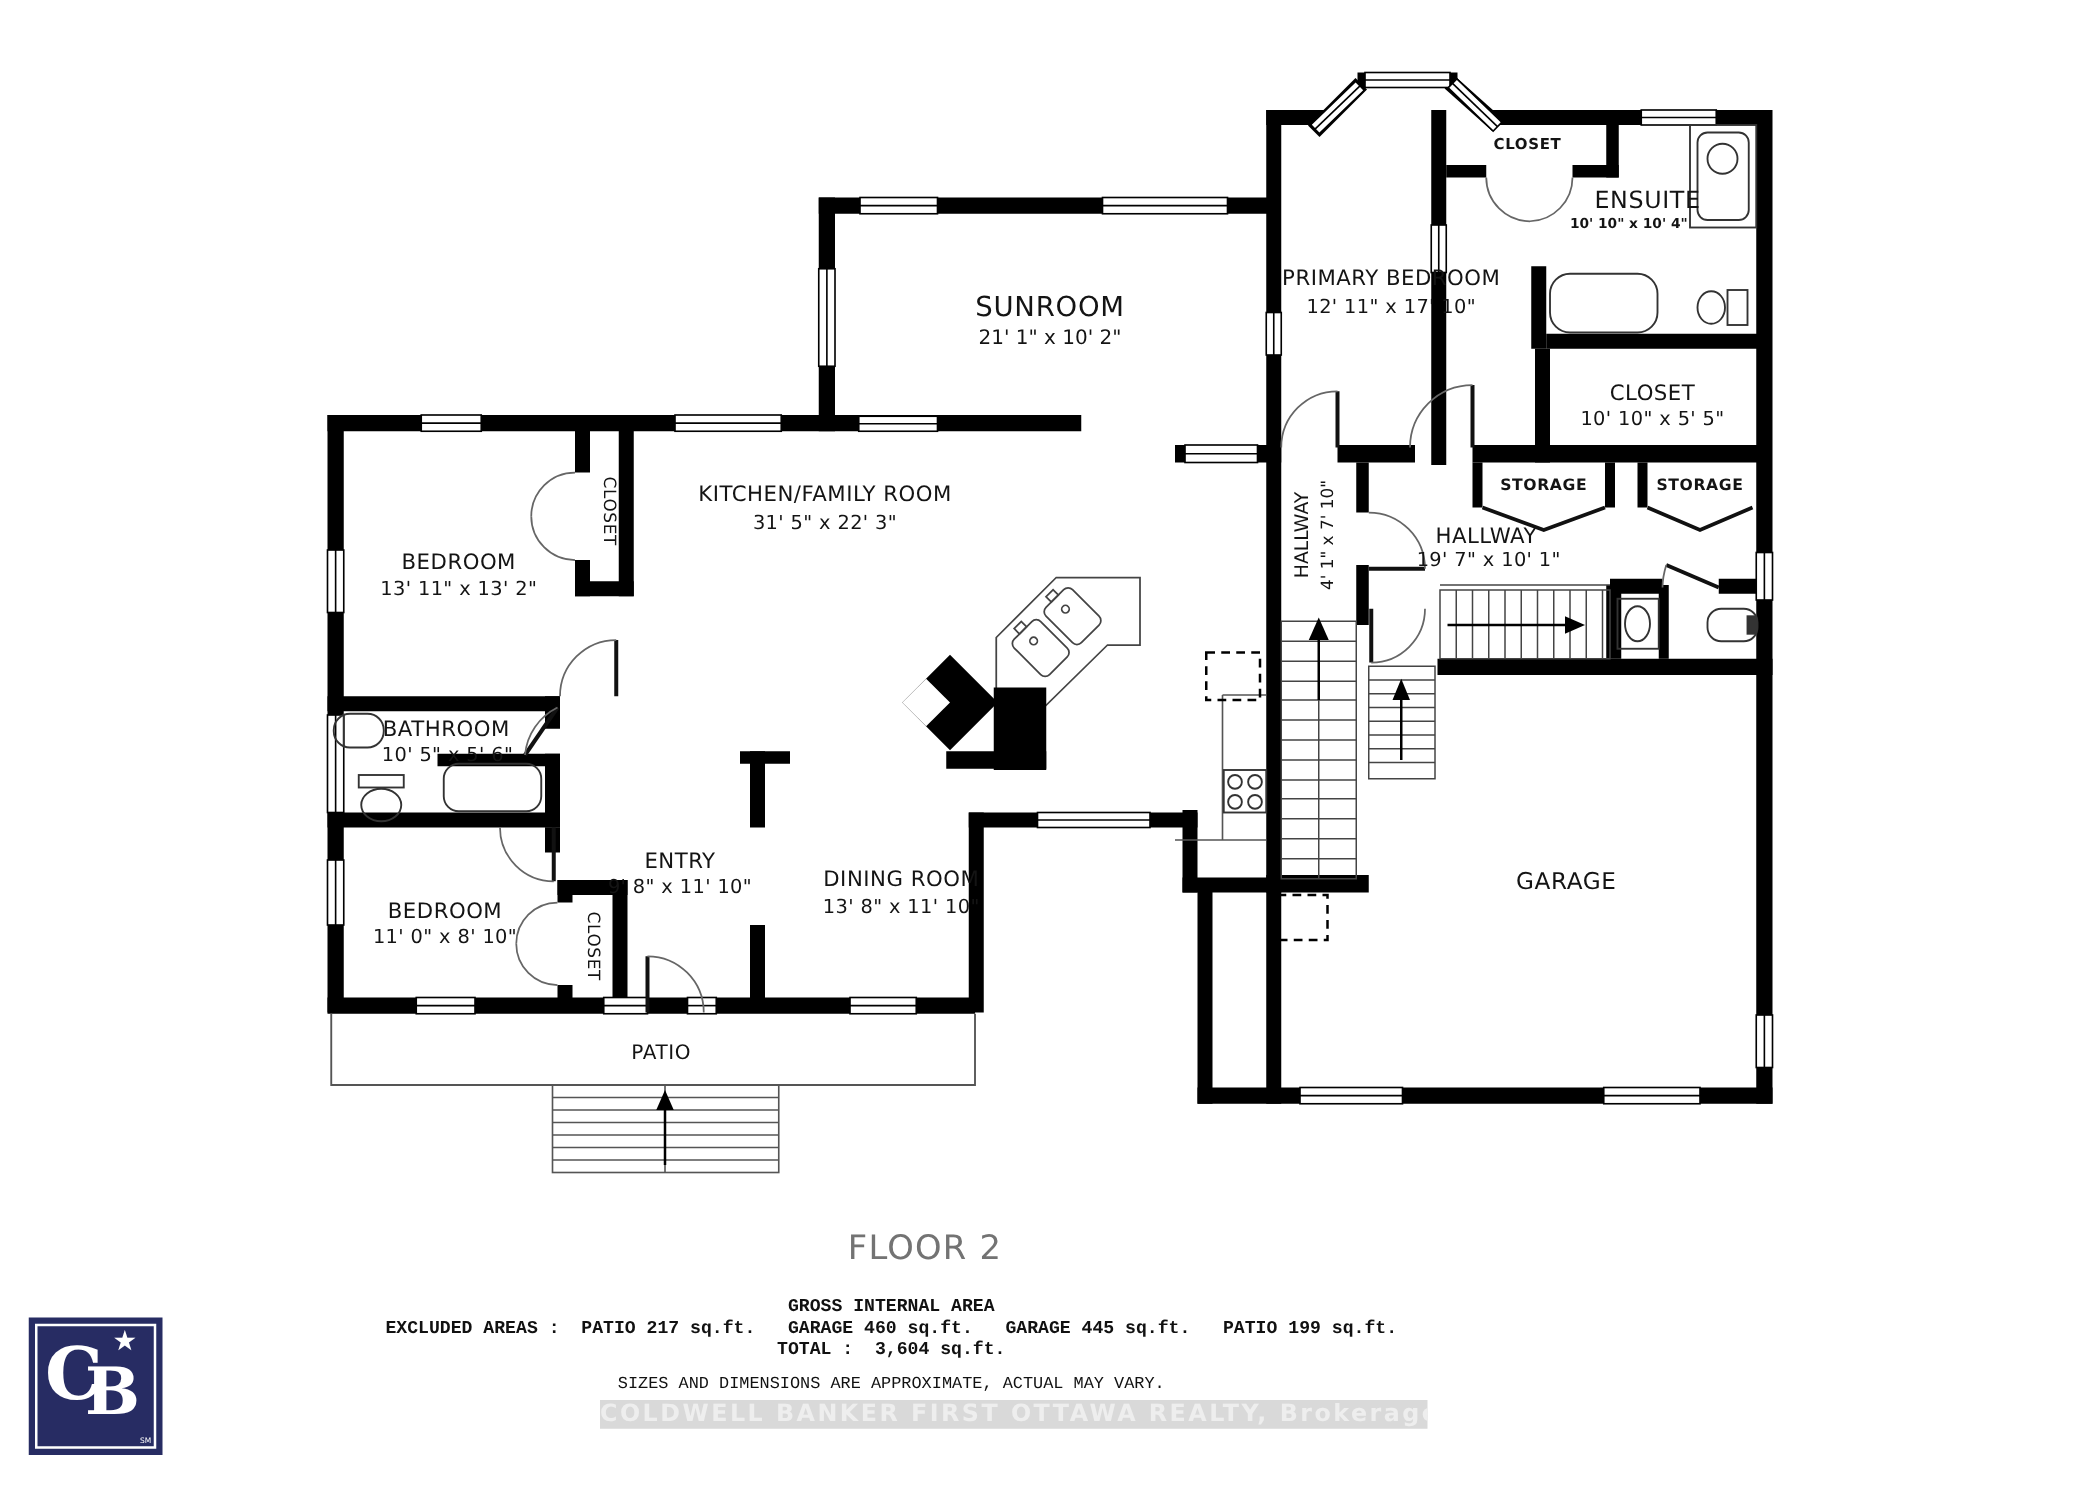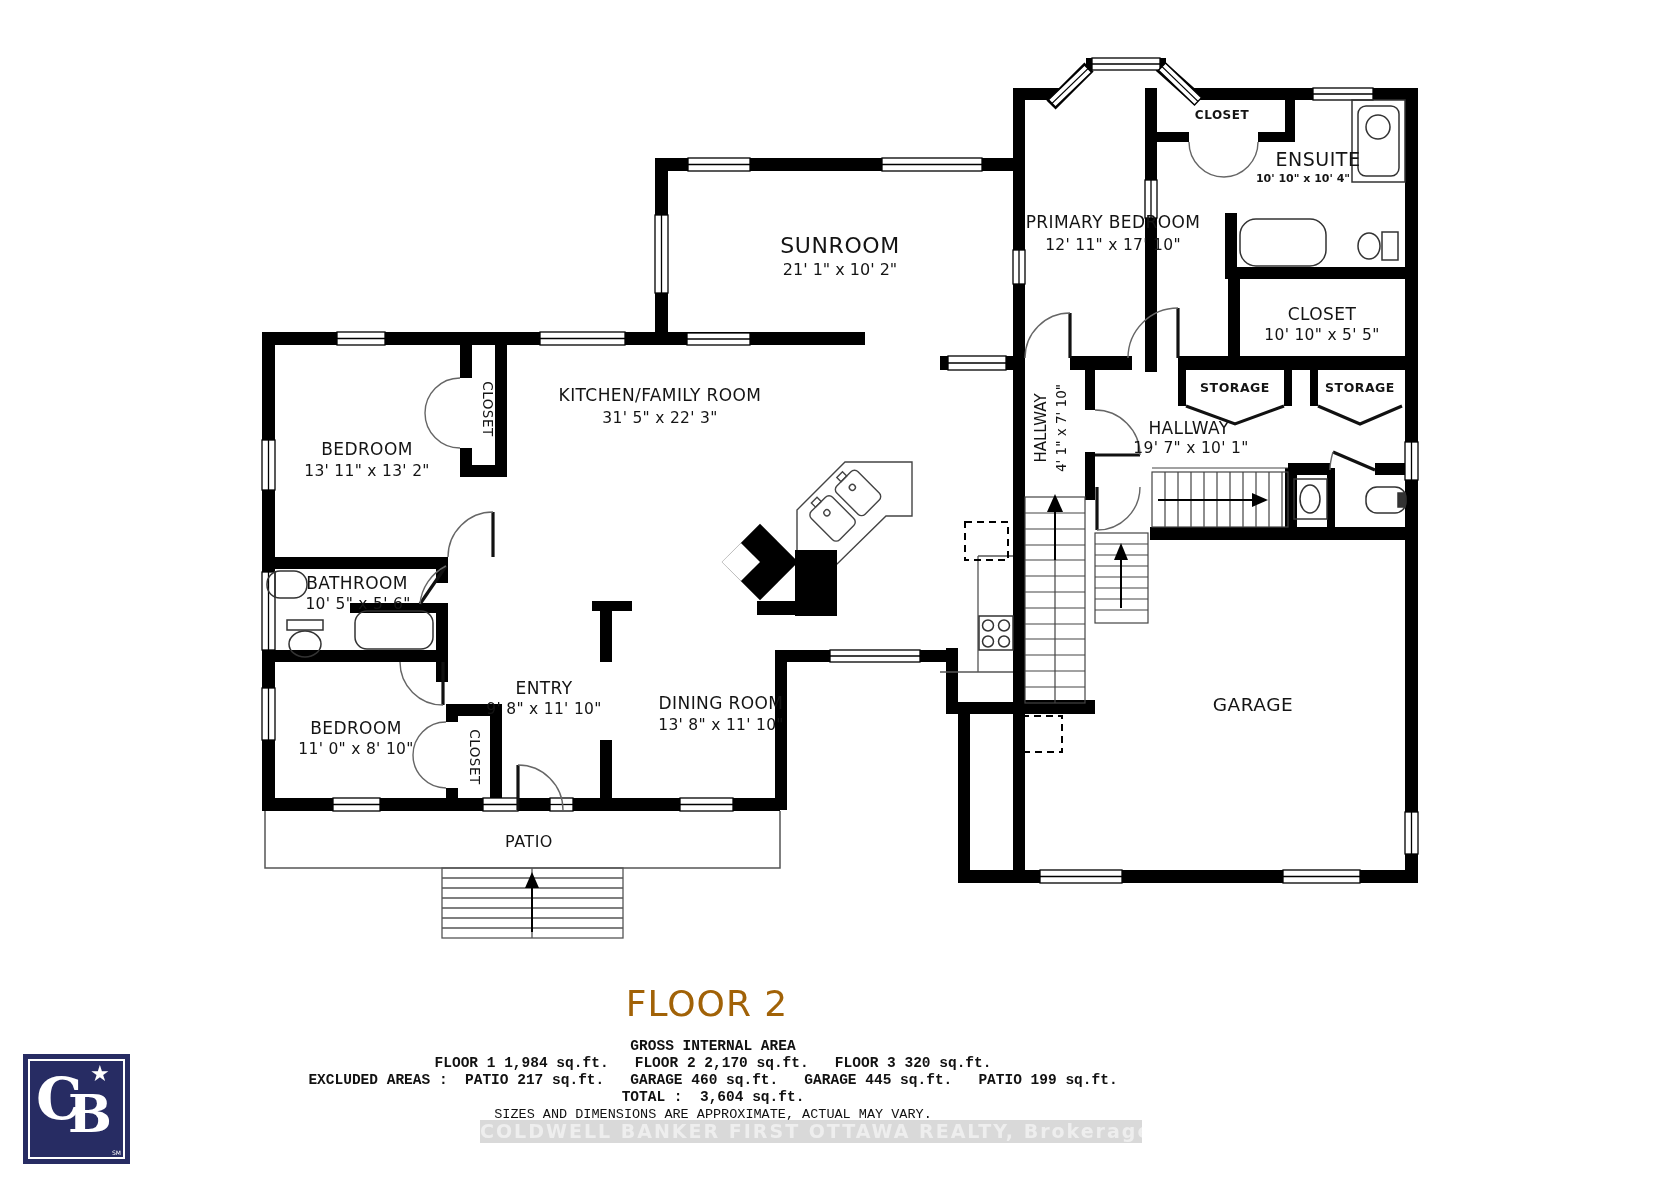--- a/index.html
+++ b/index.html
@@ -13,29 +13,29 @@
   .dims-lg{font-size:16px;}
   .ens-name{font-size:19px;letter-spacing:.5px;}
   .ens-dims{font-size:11px;font-weight:700;}
   .sm-bold{font-size:12px;font-weight:700;letter-spacing:.5px;}
   .st-bold{font-size:12.5px;font-weight:700;letter-spacing:.5px;}
   .vert{font-size:13.5px;letter-spacing:.5px;}
   .garage-lbl{font-size:18.5px;letter-spacing:.5px;}
   .patio-lbl{font-size:16px;letter-spacing:.5px;}
   .hall-v{font-size:15px;}
   .hall-vd{font-size:13.5px;}
-  .floor-title{position:absolute;left:707px;top:983px;transform:translateX(-50%);
-    font-size:36px;letter-spacing:1px;color:#a16207;}
+  .floor-title{position:absolute;left:740px;top:983px;transform:translateX(-50%);
+    font-size:27px;letter-spacing:1px;color:#737373;}
   .watermark-band{position:absolute;left:480px;top:1120px;width:662px;height:23px;
     background:#d9d9d9;z-index:1;overflow:hidden;white-space:nowrap;text-align:center;}
   .watermark-band span{font-size:19px;font-weight:700;letter-spacing:2px;color:#eeeeee;line-height:23px;}
   .footer{position:absolute;left:713px;top:1038px;transform:translateX(-50%);
     text-align:center;z-index:2;font-family:Liberation Mono, monospace;}
   .f-line{white-space:pre;font-size:14.5px;line-height:17px;font-weight:700;color:#111;}
-  .f-disc{font-size:13.5px;margin-top:0;font-weight:400;}
+  .f-disc{font-size:13.5px;margin-top:10px;font-weight:400;}
   .logo{position:absolute;left:23px;top:1054px;width:107px;height:110px;background:#272c63;z-index:3;}
   .logo-inner{position:absolute;left:5px;top:5px;right:5px;bottom:5px;border:2.5px solid #fff;}
   .logo-c{position:absolute;left:6px;top:4px;font-family:"DejaVu Serif",serif;font-weight:700;font-size:58px;color:#fff;}
   .logo-b{position:absolute;left:38px;top:22px;font-family:"DejaVu Serif",serif;font-weight:700;font-size:52px;color:#fff;}
   .logo-star{position:absolute;left:60px;top:0px;font-size:22px;color:#fff;}
   .logo-sm{position:absolute;right:2px;bottom:1px;font-size:6px;color:#fff;}
 </style>
 </head>
 <body>
 
@@ -332,21 +332,20 @@
 </svg>
 
 <div class="floor-title">FLOOR 2</div>
 
 <div class="watermark-band">
   <span>COLDWELL BANKER FIRST OTTAWA REALTY, Brokerage</span>
 </div>
 
 <div class="footer">
   <div class="f-line">GROSS INTERNAL AREA</div>
-  <div class="f-line">FLOOR 1 1,984 sq.ft.   FLOOR 2 2,170 sq.ft.   FLOOR 3 320 sq.ft.</div>
   <div class="f-line">EXCLUDED AREAS :  PATIO 217 sq.ft.   GARAGE 460 sq.ft.   GARAGE 445 sq.ft.   PATIO 199 sq.ft.</div>
   <div class="f-line">TOTAL :  3,604 sq.ft.</div>
   <div class="f-line f-disc">SIZES AND DIMENSIONS ARE APPROXIMATE, ACTUAL MAY VARY.</div>
 </div>
 
 <div class="logo">
   <div class="logo-inner">
     <span class="logo-c">C</span>
     <span class="logo-star">★</span>
     <span class="logo-b">B</span>

